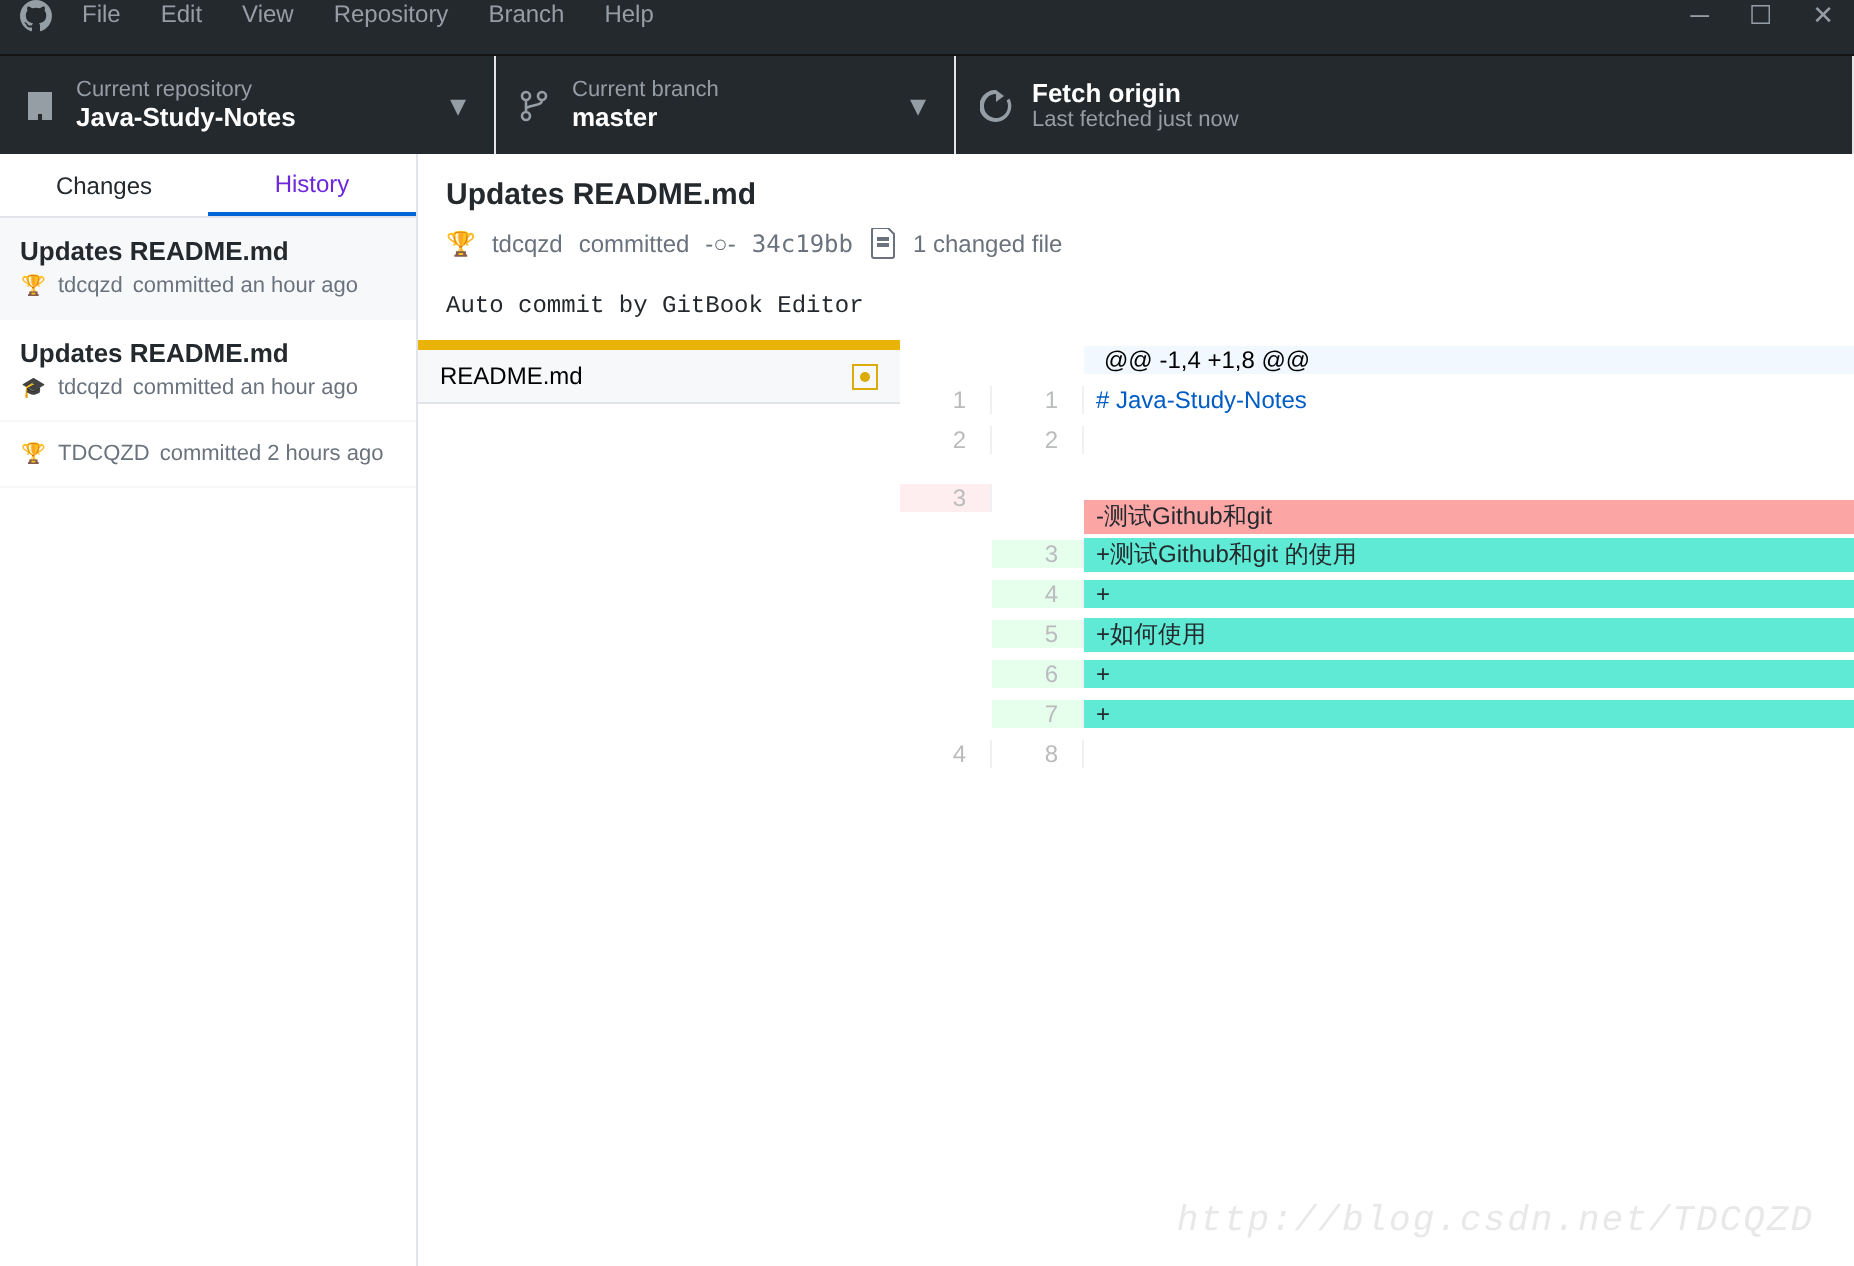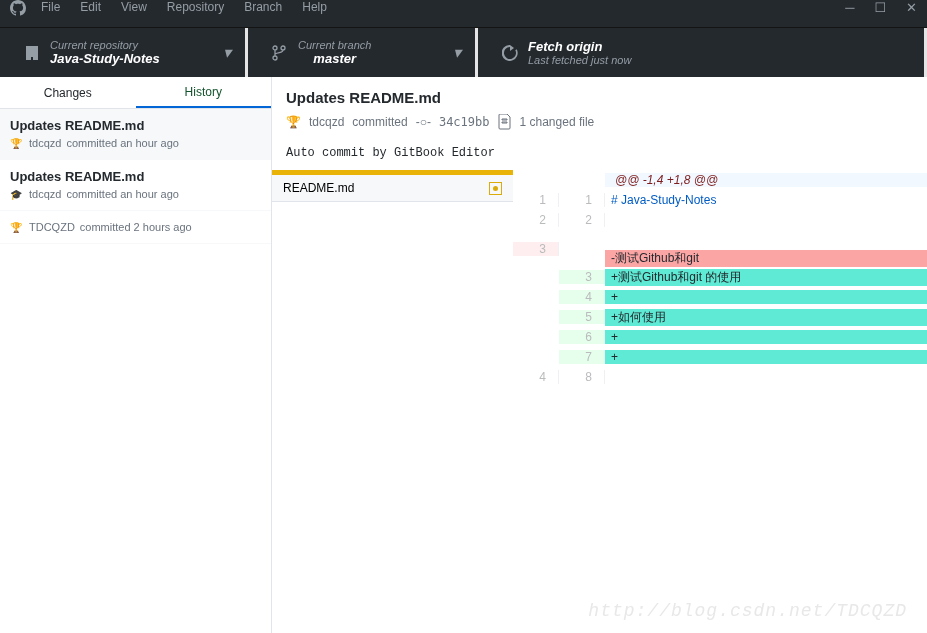--- a/index.html
+++ b/index.html
@@ -7,37 +7,37 @@
 
 
 .titlebar { height: 27px; background: #24292e; display: flex; padding: 0 10px; color: #959da5; font-size: 12px; }
 .titlebar .logo { margin-right: 15px; }
 .titlebar .menu-item { margin-right: 20px; cursor: default; }
 .titlebar .window-controls { margin-left: auto; display: flex; gap: 20px; }
 .titlebar .window-controls span { font-size: 13px; color: #959da5; }
 
 
 .toolbar { height: 50px; background: #24292e; display: flex; border-top: 1px solid #141414; }
-.toolbar-section { display: flex; align-items: center; padding: 0 24px; border-right: 3px solid #e5e5e5; color: #959da5; position: relative; font-style: italic; }
+.toolbar-section { display: flex; align-items: center; padding: 0 12px; border-right: 1px solid #e5e5e5; color: #959da5; position: relative; }
 .toolbar-section.repo { width: 248px; }
-.toolbar-section.branch { width: 230px; text-align: center; }
+.toolbar-section.branch { width: 230px; }
 .toolbar-section.fetch { flex: 1; }
 .toolbar-icon { margin-right: 10px; fill: #959da5; }
 .toolbar-label { font-size: 11px; color: #959da5; }
 .toolbar-value { font-size: 13px; font-weight: 600; color: #fff; }
 .toolbar-caret { position: absolute; right: 14px; }
 
 
 .main { display: flex; height: calc(633px - 77px); }
 
 
-.sidebar { width: 272px; background: #fff; border-right: 1px solid #e1e4e8; }
+.sidebar { width: 209px; background: #fff; border-right: 1px solid #e1e4e8; }
 .tabs { display: flex; height: 32px; border-bottom: 1px solid #e1e4e8; }
 .tab { flex: 1; display: flex; align-items: center; justify-content: center; font-size: 12px; color: #24292e; }
-.tab.active { border-bottom: 2px solid #0366d6; color: #14532d; font-weight: 400; }
+.tab.active { border-bottom: 2px solid #0366d6; color: #6d28d9; font-weight: 400; }
 
 .commit-list { }
 .commit-item { padding: 9px 10px; border-bottom: 1px solid #f6f8fa; }
 .commit-item.selected { background: #f6f8fa; }
 .commit-title { font-size: 13px; font-weight: 600; color: #24292e; margin-bottom: 3px; }
 .commit-meta { font-size: 11px; color: #6a737d; display: flex; align-items: center; gap: 5px; }
 .avatar-badge { width: 14px; height: 14px; display: inline-flex; align-items: center; justify-content: center; font-size: 10px; }
 
 
 .content { flex: 1; display: flex; flex-direction: column; background: #fff; }
@@ -50,21 +50,21 @@
 
 .file-row { display: flex; justify-content: space-between; align-items: center; padding: 6px 11px; background: #f6f8fa; border-top: 5px solid #eab308; border-bottom: 1px solid #e1e4e8; font-size: 12px; }
 .file-badge { width: 13px; height: 13px; border: 1px solid #dbab09; display: flex; align-items: center; justify-content: center; }
 .file-badge-dot { width: 5px; height: 5px; background: #dbab09; border-radius: 50%; }
 
 
 .diff { font-family: Consolas, "Courier New", monospace; font-size: 12px; }
 .diff-row { display: flex; min-height: 20px; align-items: center; }
 .gutter { width: 46px; text-align: right; padding-right: 12px; color: #babbbc; background: #fff; border-right: 1px solid #eef0f2; }
 .diff-row.hunk .gutter { background: #f1f8ff; }
-.diff-row.hunk .code { background: #f1f8ff; color: #7f1d1d; padding-left: 10px; font-style: italic; }
+.diff-row.hunk .code { background: #f1f8ff; color: #000000; padding-left: 10px; }
 .diff-row.del .gutter, .diff-row.del .gutter2 { background: #ffeef0; }
 .diff-row.del .code { background: #fca5a5; margin-top: 20px; }
 .diff-row.add .gutter, .diff-row.add .gutter2 { background: #e6ffed; }
 .diff-row.add .code { background: #5eead4; }
 .gutter2 { width: 46px; text-align: right; padding-right: 12px; color: #babbbc; border-right: 1px solid #eef0f2; }
 .code { flex: 1; padding-left: 6px; color: #24292e; }
 .code .heading { color: #005cc5; }
 
 .watermark { position: absolute; right: 20px; bottom: 12px; font-family: "Courier New", monospace; font-size: 18px; color: #e8e8e8; font-style: italic; letter-spacing: 1px; }
 </style>

